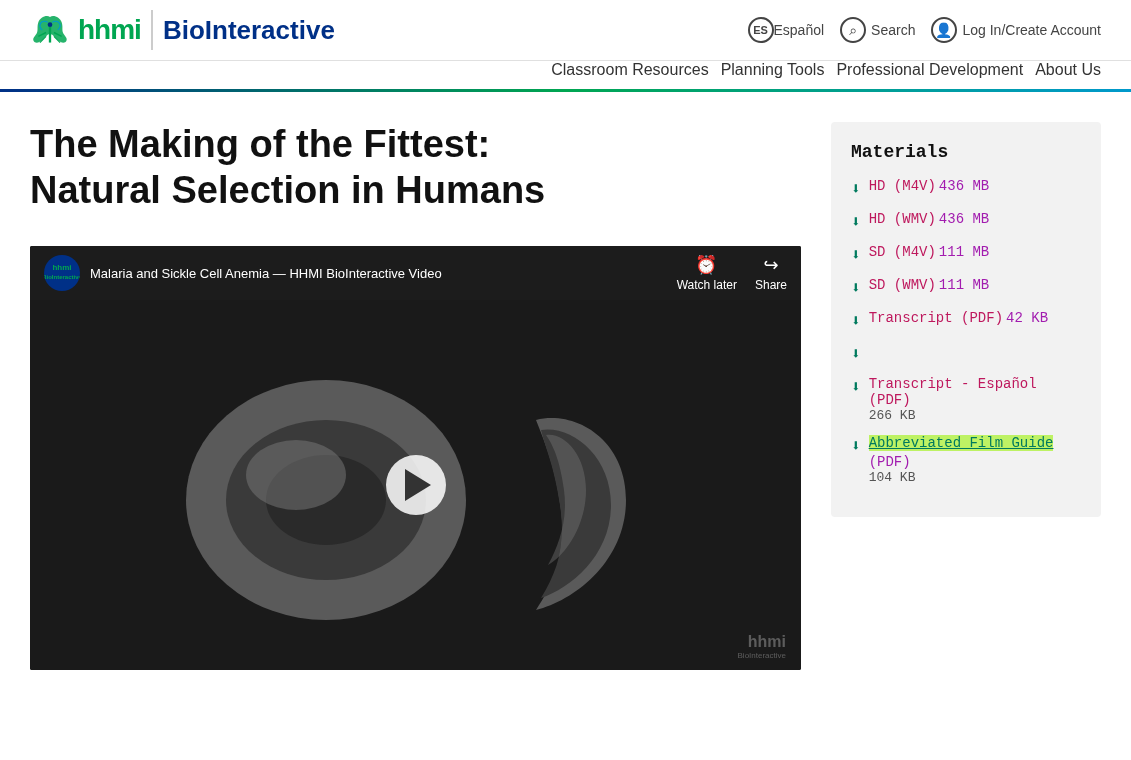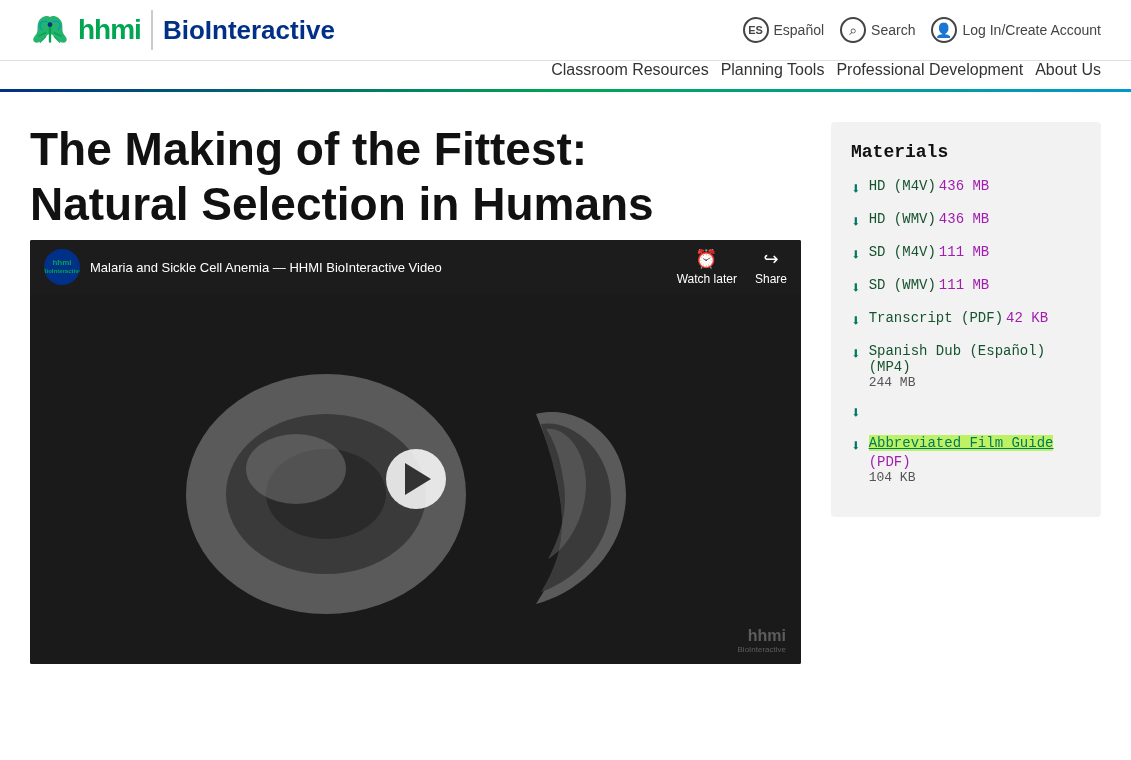--- a/index.html
+++ b/index.html
@@ -46,21 +46,20 @@
     .top-nav-right {
       display: flex;
       align-items: center;
       gap: 16px;
       font-size: 14px;
       color: #444;
     }
     .lang-btn {
       display: flex;
       align-items: center;
-      gap: 5px;
       cursor: pointer;
       border: none;
       background: none;
       font-size: 14px;
       color: #444;
     }
     .lang-circle {
       width: 26px;
       height: 26px;
       border-radius: 50%;
@@ -140,25 +139,25 @@
       padding: 30px 30px 30px 30px;
       gap: 30px;
       max-width: 1131px;
     }
 
     .main-area {
       flex: 1;
     }
 
     .page-title {
-      font-size: 46px;
+      font-size: 38px;
       font-weight: bold;
       color: #111;
       line-height: 1.2;
-      margin-bottom: 8px;
+      margin-bottom: 33px;
     }
 
     
     .video-container {
       width: 100%;
       max-width: 780px;
       background: #000;
       position: relative;
       border-radius: 2px;
       overflow: hidden;
@@ -295,21 +294,21 @@
       cursor: pointer;
     }
     .download-icon {
       color: #007a5e;
       font-size: 16px;
       flex-shrink: 0;
       margin-top: 1px;
     }
     .material-label {
       font-size: 14px;
-      color: #14532d;
+      color: #be185d;
       text-decoration: none;
     }
     .material-size {
       font-size: 14px;
       color: #a21caf;
     }
     .material-size-block {
       display: block;
       font-size: 13px;
       color: #555;
@@ -468,30 +467,30 @@
       <div class="material-item">
         <span class="download-icon">⬇</span>
         <div class="material-line">
           <span class="material-label">Transcript (PDF)</span>
           <span class="material-size">42 KB</span>
         </div>
       </div>
 
       <div class="material-item">
         <span class="download-icon">⬇</span>
+      </div>
+
+      <div class="material-item">
+        <span class="download-icon">⬇</span>
         <div>
           <div class="material-line">
-            <span class="material-label">Spanish Dub (Español) (MP4)</span>
+            <span class="material-label">Transcript - Español (PDF)</span>
           </div>
-          <span class="material-size-block">244 MB</span>
-        </div>
-      </div>
-
-      <div class="material-item">
-        <span class="download-icon">⬇</span>
+          <span class="material-size-block">266 KB</span>
+        </div>
       </div>
 
       <div class="material-item">
         <span class="download-icon">⬇</span>
         <div>
           <div class="material-line">
             <span class="material-label highlighted-link">Abbreviated Film Guide</span>
             <span class="material-size"> (PDF)</span>
           </div>
           <span class="material-size-block">104 KB</span>

